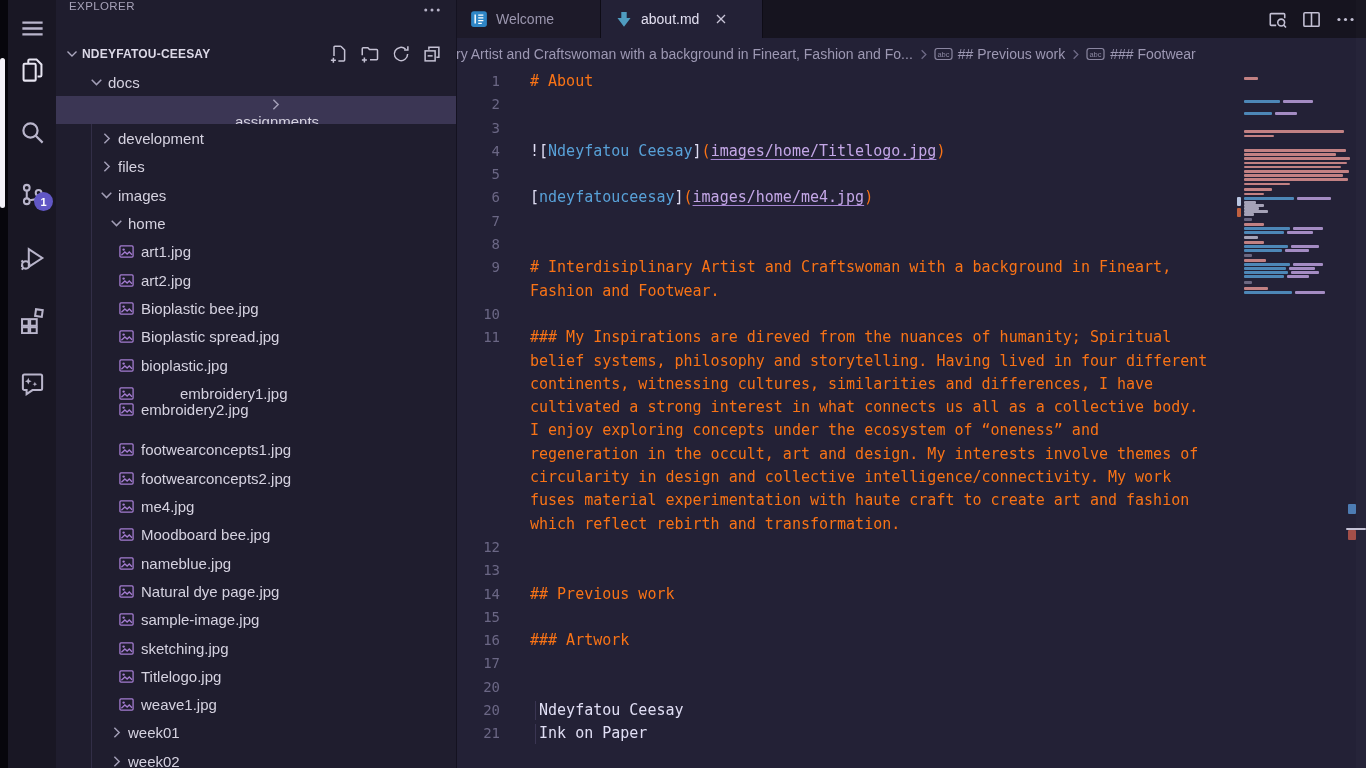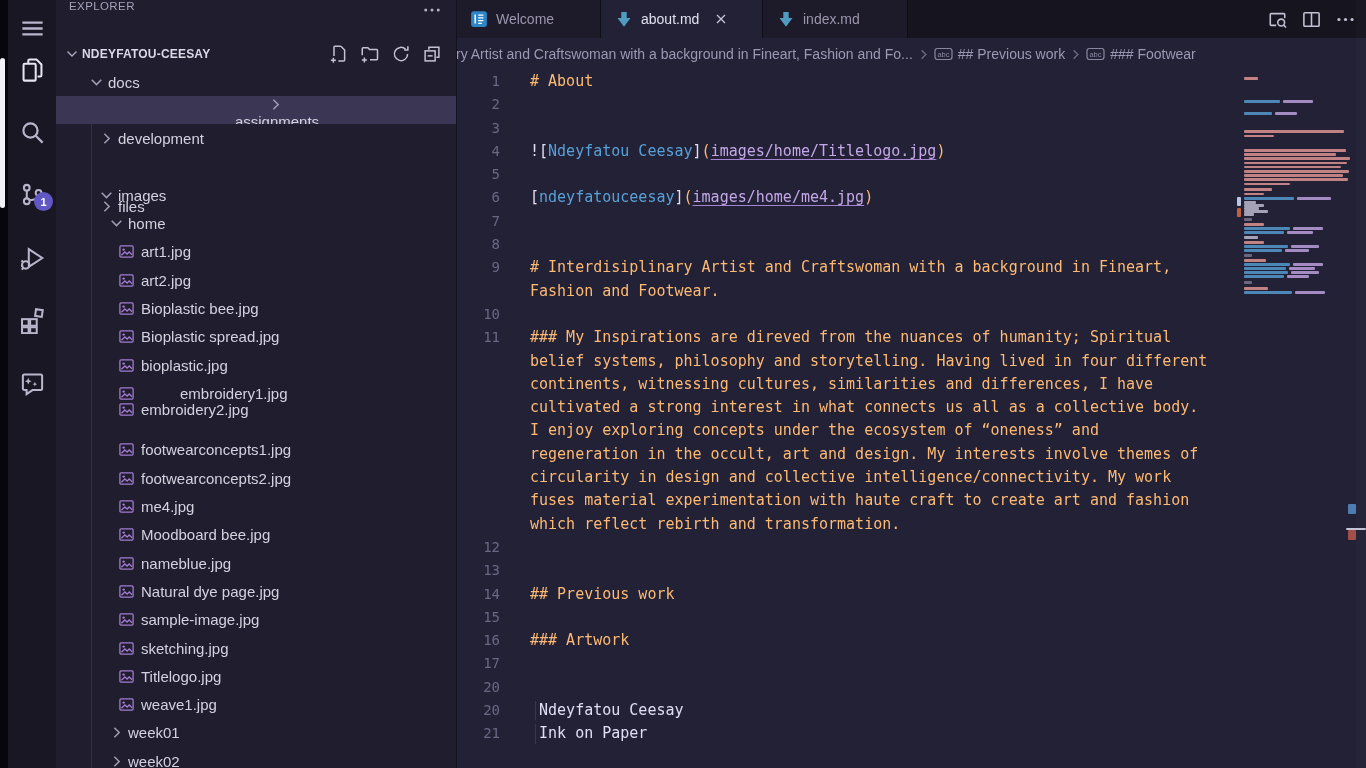--- a/index.html
+++ b/index.html
@@ -63,21 +63,21 @@
   .abc-ico { width:19px; height:14px; flex:none; color:#8a86a0; }
 
   
   .code { position:absolute; left:0; top:70px; width:780px; }
   .code-row { display:flex; align-items:flex-start; }
   .gutter { width:44px; flex:none; text-align:right; color:#6b6785; font:14px/23.3px "DejaVu Sans Mono", monospace;
             user-select:none; }
   .ctext { margin-left:30px; width:682px; font:15px/23.3px "DejaVu Sans Mono", monospace;
            white-space:pre-wrap; overflow-wrap:break-word; position:relative; }
   .ctext.guide::before { content:""; position:absolute; left:5px; top:2px; bottom:2px; width:1px; background:#3a3552; }
-  .sg-h { color:#fdba74; }
+  .sg-h { color:#f97316; }
   .sg-t { color:#e0def4; }
   .sg-l { color:#58a1d8; }
   .sg-u { color:#c4a7e7; text-decoration:underline; text-underline-offset:3px; text-decoration-color:#a585d2; }
 
   
   .minimap { position:absolute; left:784px; top:70px; width:118px; height:690px; }
   .mrow { position:absolute; left:4px; height:2.6px; display:flex; gap:3px; }
   .mseg { height:2.6px; border-radius:1px; display:inline-block; }
   .mmark, .rmark { position:absolute; border-radius:1px; }
   .ruler-zone { position:absolute; left:900px; top:0; width:10px; height:768px; background:rgba(255,255,255,0.015); }
@@ -191,21 +191,21 @@
               <path d="M6 3.5L10.5 8 6 12.5"></path>
             </svg></span>
           <span class="lbl">assignments</span>
         </div>
         <div class="trow" style="top: 56.6px; padding-left: 42px;">
           <span class="tchev"><svg viewBox="0 0 16 16" fill="none" stroke="currentColor" stroke-width="1.4">
               <path d="M6 3.5L10.5 8 6 12.5"></path>
             </svg></span>
           <span class="lbl">development</span>
         </div>
-        <div class="trow" style="top: 84.9px; padding-left: 42px; margin-top: 40px;">
+        <div class="trow" style="top: 84.9px; padding-left: 42px;">
           <span class="tchev"><svg viewBox="0 0 16 16" fill="none" stroke="currentColor" stroke-width="1.4">
               <path d="M6 3.5L10.5 8 6 12.5"></path>
             </svg></span>
           <span class="lbl">files</span>
         </div>
         <div class="trow" style="top: 113.2px; padding-left: 42px;">
           <span class="tchev"><svg viewBox="0 0 16 16" fill="none" stroke="currentColor" stroke-width="1.4">
               <path d="M3.5 5.5L8 10l4.5-4.5"></path>
             </svg></span>
           <span class="lbl">images</span>
@@ -380,26 +380,20 @@
           <span>Welcome</span>
         </div>
         <div class="tab active" style="width: 162px;">
           <span class="ticon"><svg viewBox="0 0 16 16">
               <path d="M5.6 1.8h4.8v5.4h3.4L8 14.8 2.2 7.2h3.4z" fill="#4f9cc0"></path>
             </svg></span>
           <span>about.md</span>
           <span class="tclose"><svg viewBox="0 0 16 16" fill="none" stroke="currentColor" stroke-width="1.3">
               <path d="M4 4l8 8M12 4l-8 8"></path>
             </svg></span>
-        </div>
-        <div class="tab" style="width: 145px;">
-          <span class="ticon"><svg viewBox="0 0 16 16">
-              <path d="M5.6 1.8h4.8v5.4h3.4L8 14.8 2.2 7.2h3.4z" fill="#4f9cc0"></path>
-            </svg></span>
-          <span>index.md</span>
         </div>
       </div>
     <div class="tab-actions" id="tab-actions">
         <span class="act"><svg viewBox="0 0 16 16" fill="none" stroke="currentColor" stroke-width="1.2">
             <path d="M7 12.5H3.2c-.4 0-.7-.3-.7-.7V4.2c0-.4.3-.7.7-.7h9.6c.4 0 .7.3.7.7V7"></path>
             <circle cx="10.8" cy="10.3" r="2.6"></circle>
             <path d="M12.7 12.3l1.8 1.8"></path>
           </svg></span>
         <span class="act"><svg viewBox="0 0 16 16" fill="none" stroke="currentColor" stroke-width="1.2">
             <rect x="2.2" y="2.8" width="11.6" height="10.4" rx=".8"></rect>

